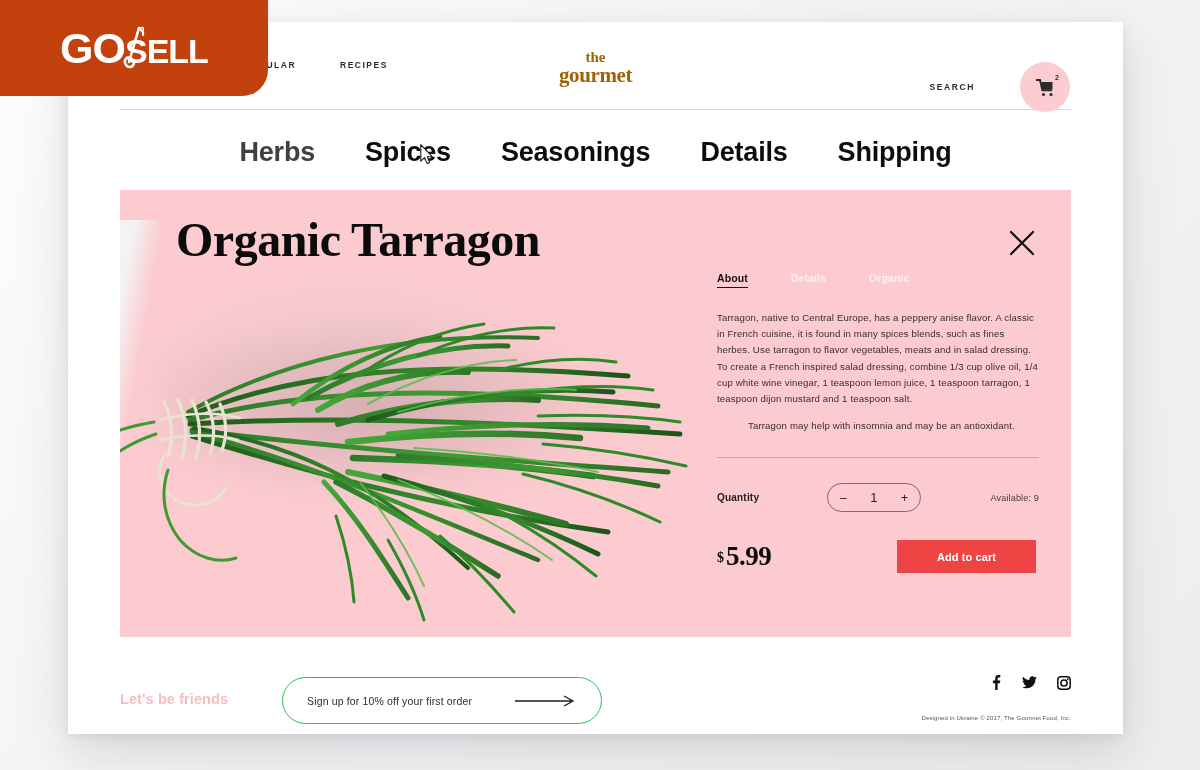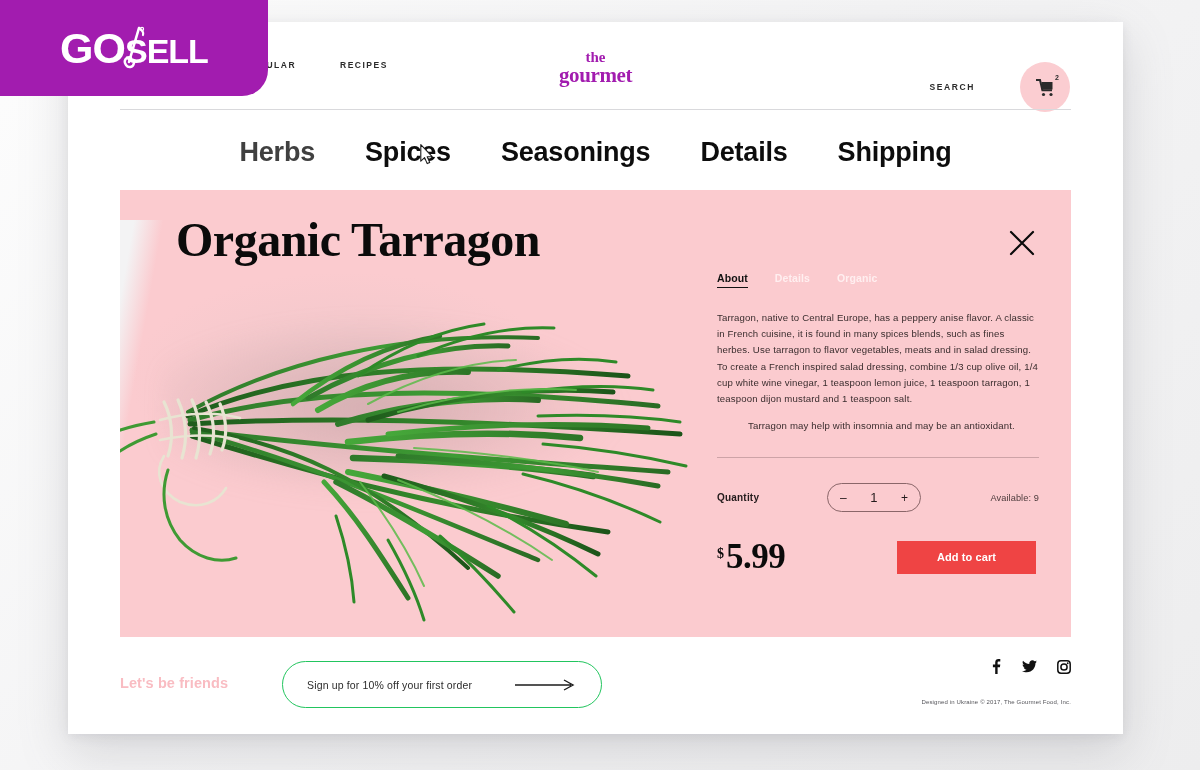--- a/index.html
+++ b/index.html
@@ -42,21 +42,21 @@
     font-weight: 700;
     color: #2b2b2b;
   }
   .brand-logo {
     position: absolute;
     left: 0; right: 0;
     top: 28px;
     text-align: center;
     font-family: "Liberation Serif", serif;
     font-weight: 700;
-    color: #a21caf;
+    color: #a16207;
     line-height: 1.0;
   }
   .brand-logo .brand-the { font-size: 15px; display: block; }
   .brand-logo .brand-name { font-size: 21px; display: block; letter-spacing: -0.4px; }
 
   .search-label {
     position: absolute;
     right: 148px;
     top: 60px;
     font-size: 8.5px;
@@ -176,21 +176,21 @@
   .herb-svg { position: absolute; left: 0; top: 0; width: 100%; height: 100%; }
 
   
   .info-col {
     position: absolute;
     left: 597px;
     top: 82px;
     width: 322px;
     z-index: 4;
   }
-  .tabs { display: flex; gap: 27px; align-items: baseline; }
+  .tabs { display: flex; gap: 43px; align-items: baseline; }
   .tab {
     font-size: 10.5px;
     font-weight: 700;
     color: #ffeff0;
     letter-spacing: 0.1px;
   }
   .tab.active {
     color: #111;
     border-bottom: 1.5px solid #111;
     padding-bottom: 3px;
@@ -247,38 +247,38 @@
   }
   .price {
     font-family: "Liberation Serif", serif;
     font-weight: 700;
     color: #0b0b0b;
     display: flex;
     align-items: flex-start;
     width: 180px;
   }
   .price .cur { font-size: 14px; margin-top: 6px; margin-right: 2px; }
-  .price .amt { font-size: 35px; line-height: 0.95; letter-spacing: -0.5px; }
+  .price .amt { font-size: 27px; line-height: 0.95; letter-spacing: -0.5px; }
   .add-cart {
     width: 139px; height: 33px;
     background: #ef4444;
     color: #fff;
     font-size: 11px;
     font-weight: 700;
     display: flex;
     align-items: center;
     justify-content: center;
     letter-spacing: 0.1px;
   }
 
   
   .site-footer {
     position: relative;
     height: 76px;
-    margin: 0 52px;
+    margin: 16px 52px;
   }
   .friends {
     position: absolute;
     left: 0;
     top: 38px;
     font-size: 14.5px;
     font-weight: 700;
     color: #f9bcc2;
     letter-spacing: 0.1px;
   }
@@ -318,21 +318,21 @@
     letter-spacing: 0.15px;
   }
 
   
   .gosell-badge {
     position: absolute;
     left: 0;
     top: 0;
     width: 268px;
     height: 96px;
-    background: #a21caf;
+    background: #c2410c;
     border-bottom-right-radius: 26px;
     z-index: 50;
     display: flex;
     align-items: center;
     justify-content: center;
   }
   .gosell-text {
     font-size: 43px;
     font-weight: 700;
     color: #ffffff;

